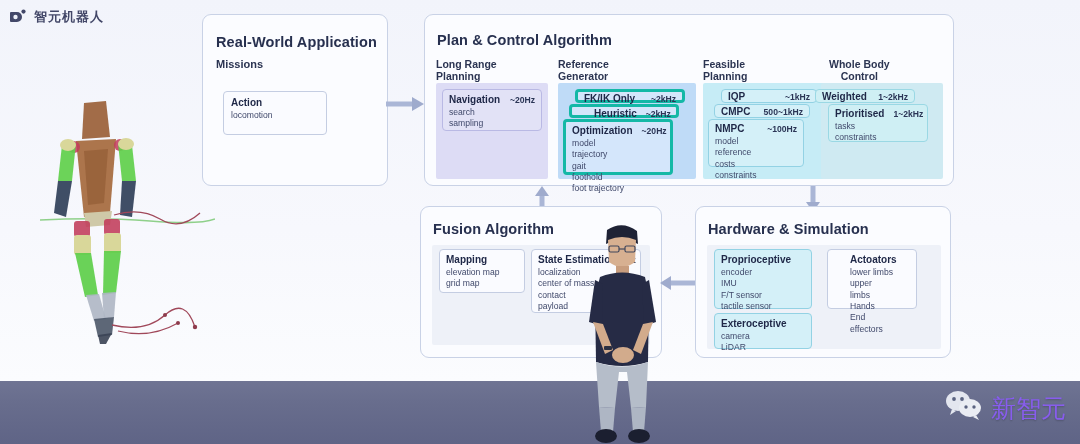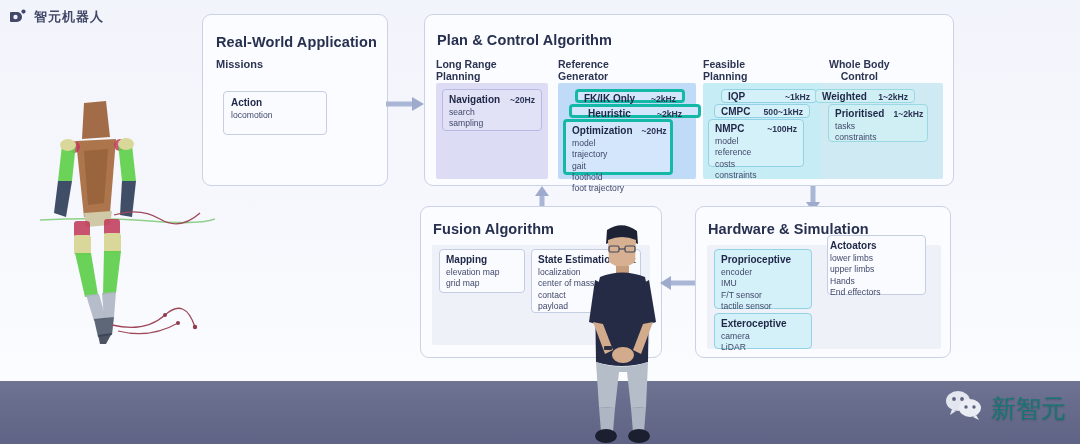--- a/index.html
+++ b/index.html
@@ -95,21 +95,21 @@
   .presenter { position: absolute; left: 575px; top: 222px; width: 95px; height: 222px; }
 
   
   .watermark {
     position: absolute; right: 14px; bottom: 18px;
     display: flex; align-items: center; gap: 8px;
     opacity: .92;
   }
   .wm-text {
     font-family: "DejaVu Sans", sans-serif;
-    font-size: 25px; color: #0f766e; font-weight: 500;
+    font-size: 25px; color: #8b5cf6; font-weight: 500;
     text-shadow: 0 1px 2px rgba(0,0,0,.25);
   }
 </style>
 </head>
 <body>
 
 <div id="stage">
 
   <div class="wall"></div>
   <div class="slide"></div>
@@ -215,21 +215,21 @@
       <div>Reference</div>
       <div>Generator</div>
     </div>
     <div class="zone-blue" style="position:absolute; left:133px; top:68px; width:138px; height:96px; border-radius:2px;"></div>
     <div class="card tint-blue2" style="left:150px; top:74px; width:110px; height:14px; padding:1px 6px;">
       <div class="card-head">
         <span>FK/IK Only</span>
         <span class="card-hz">~2kHz</span>
       </div>
     </div>
-    <div class="card tint-blue2" style="left:144px; top:89px; width:132px; height:14px; padding:1px 16px;">
+    <div class="card tint-blue2" style="left:144px; top:89px; width:110px; height:14px; padding:1px 22px;">
       <div class="card-head">
         <span>Heuristic</span>
         <span class="card-hz">~2kHz</span>
       </div>
     </div>
     <div class="card tint-blue2" style="left:138px; top:104px; width:110px; height:56px; padding:3px 6px;">
       <div class="card-head">
         <span>Optimization</span>
         <span class="card-hz">~20Hz</span>
       </div>
@@ -358,21 +358,21 @@
     </div>
     <div class="card tint-cyan2" style="left:18px; top:106px; width:98px; height:36px; padding:4px 6px;">
       <div class="card-head">
         <span>Exteroceptive</span>
       </div>
       <div class="card-list">
         <div>camera</div>
         <div>LiDAR</div>
       </div>
     </div>
-    <div class="card tint-plain" style="left:131px; top:28px; width:99px; height:60px; padding:4px 2px;">
+    <div class="card tint-plain" style="left:131px; top:42px; width:90px; height:60px; padding:4px 22px;">
       <div class="card-head">
         <span>Actoators</span>
       </div>
       <div class="card-list">
         <div>lower limbs</div>
         <div>upper limbs</div>
         <div>Hands</div>
         <div>End effectors</div>
       </div>
     </div>

